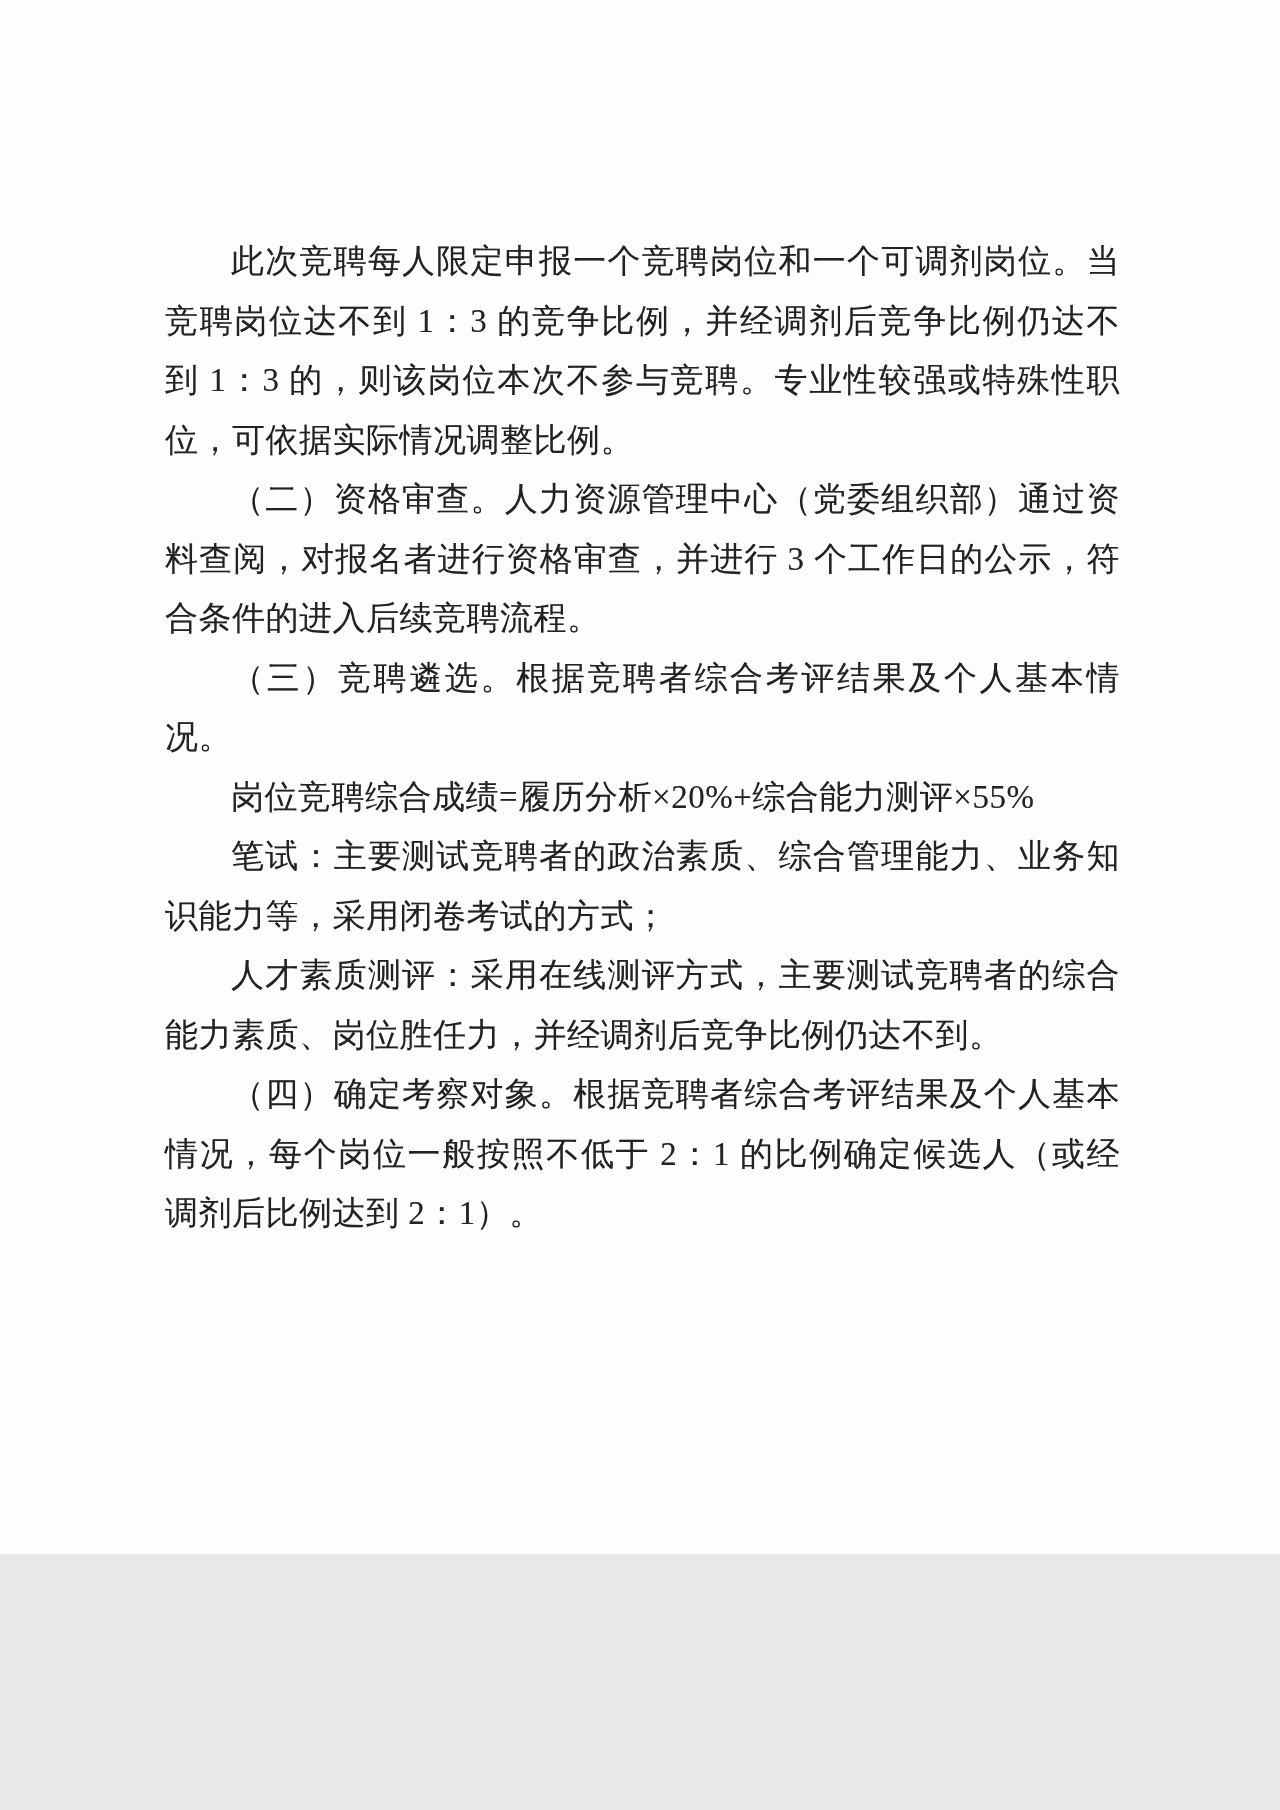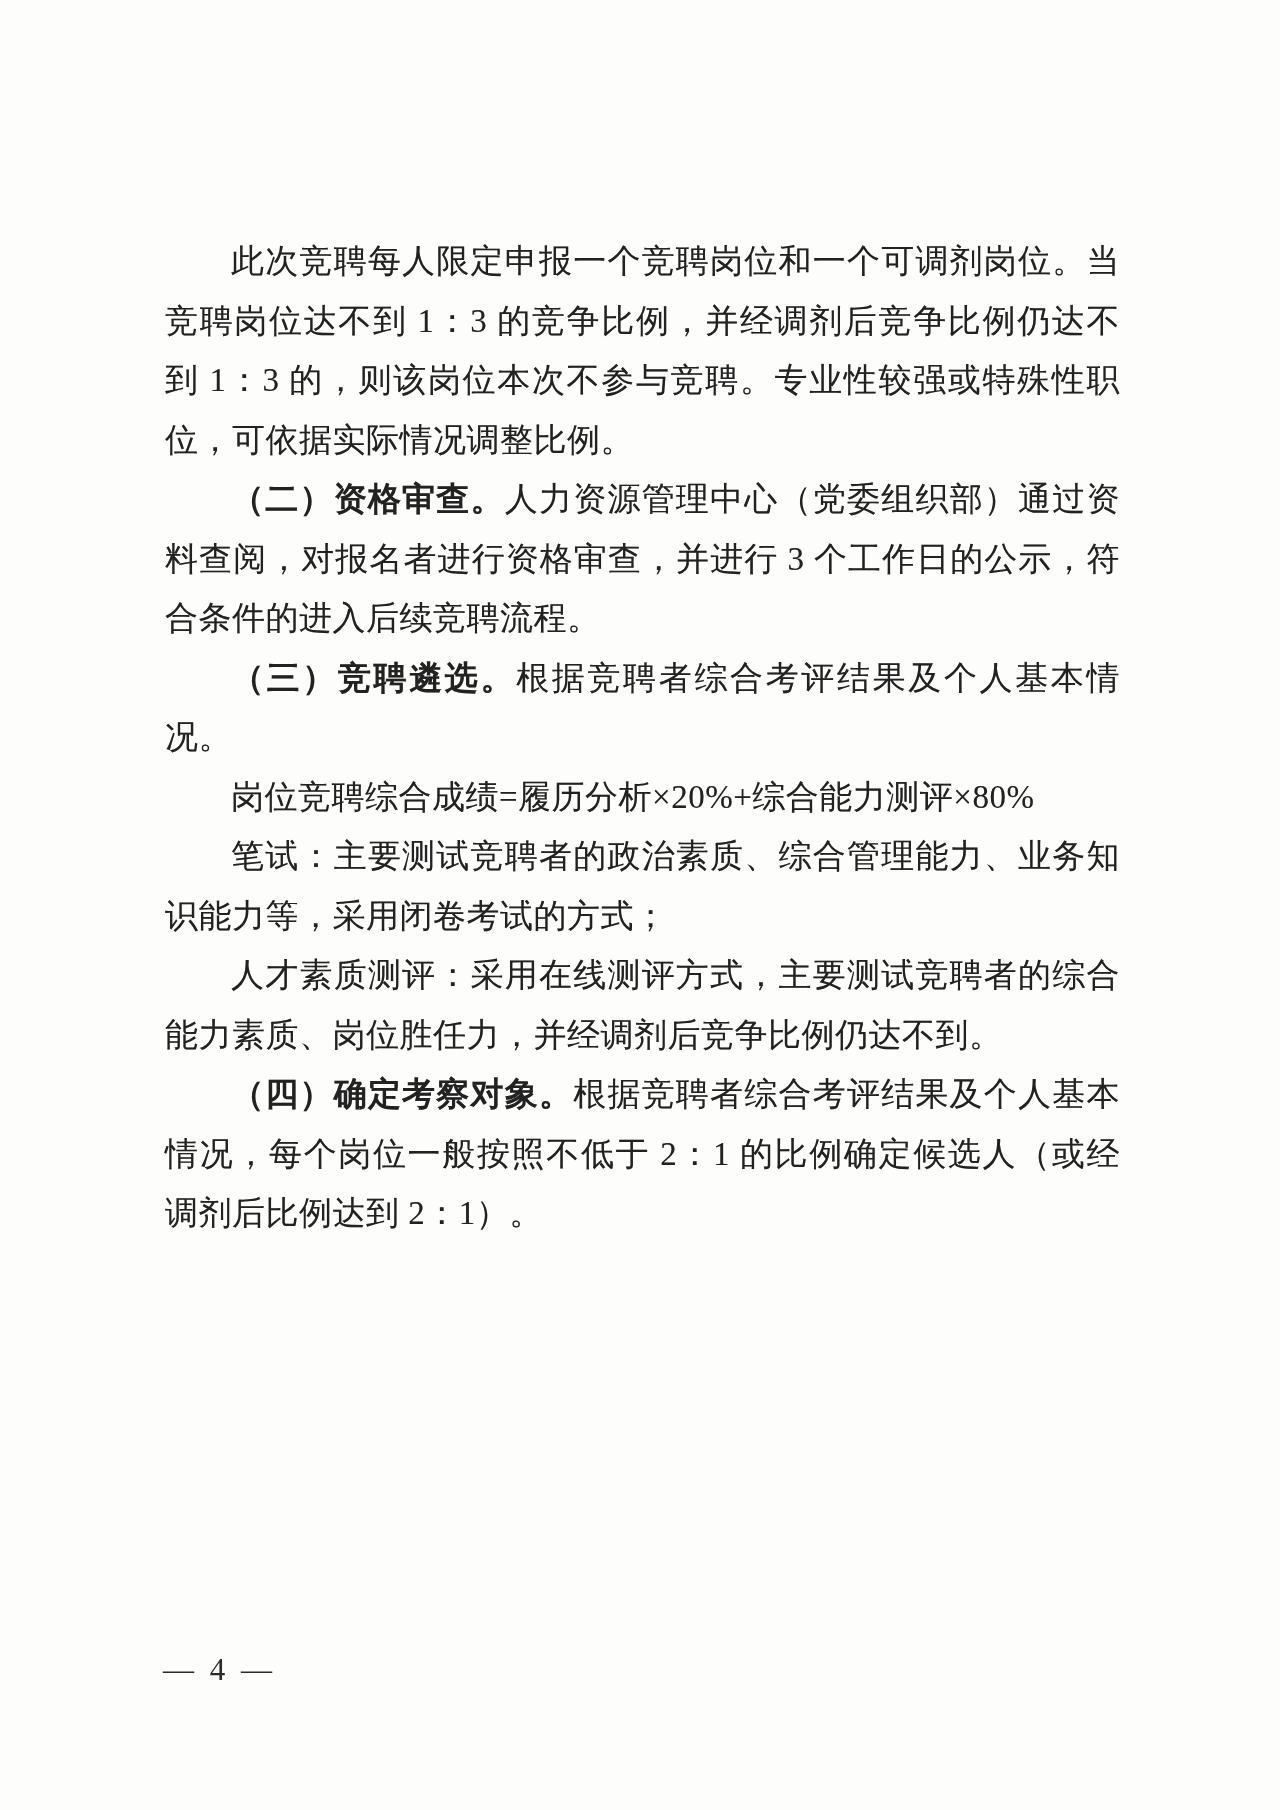--- a/index.html
+++ b/index.html
@@ -3,21 +3,21 @@
 <meta charset="utf-8">
 <style>
   html, body {
     margin: 0;
     padding: 0;
     background: #e8e8e8;
   }
   .page {
     position: relative;
     width: 1280px;
-    height: 1810px;
+    height: 1554px;
     margin: 0 auto;
     background: #fdfdfc;
     overflow: hidden;
     font-family: "Liberation Serif", "DejaVu Serif", serif;
     color: #222222;
   }
   .doc-body {
     position: absolute;
     left: 165px;
     top: 232px;
@@ -29,21 +29,21 @@
     font-size: 33px;
     line-height: 59.5px;
     text-align: justify;
     text-justify: inter-ideograph;
     text-indent: 2em;
     letter-spacing: 0.5px;
     text-shadow: 0 0 0.6px rgba(40,40,40,0.35);
     word-break: break-all;
   }
   .doc-body p span.b {
-    font-weight: bold;
+    font-weight: normal;
   }
   .page-footer {
     position: absolute;
     left: 163px;
     top: 1648px;
     font-size: 31px;
     line-height: 44px;
     letter-spacing: 4px;
     color: #2a2a2a;
   }
@@ -54,21 +54,21 @@
 <div class="page">
 
   <div class="doc-body">
 
     <p><span>此次竞聘每人限定申报一个竞聘岗位和一个可调剂岗位。当竞聘岗位达不到 1：3 的竞争比例，并经调剂后竞争比例仍达不到 1：3 的，则该岗位本次不参与竞聘。专业性较强或特殊性职位，可依据实际情况调整比例。</span></p>
 
     <p><span class="b">（二）资格审查。</span><span>人力资源管理中心（党委组织部）通过资料查阅，对报名者进行资格审查，并进行 3 个工作日的公示，符合条件的进入后续竞聘流程。</span></p>
 
     <p><span class="b">（三）竞聘遴选。</span><span>根据竞聘者综合考评结果及个人基本情况。</span></p>
 
-    <p><span>岗位竞聘综合成绩=履历分析×20%+综合能力测评×80%</span></p>
+    <p><span>岗位竞聘综合成绩=履历分析×20%+综合能力测评×55%</span></p>
 
 
 
     <p><span>笔试：主要测试竞聘者的政治素质、综合管理能力、业务知识能力等，采用闭卷考试的方式；</span></p>
 
 
     <p><span>人才素质测评：采用在线测评方式，主要测试竞聘者的综合能力素质、岗位胜任力，并经调剂后竞争比例仍达不到。</span></p>
 
     <p><span class="b">（四）确定考察对象。</span><span>根据竞聘者综合考评结果及个人基本情况，每个岗位一般按照不低于 2：1 的比例确定候选人（或经调剂后比例达到 2：1）。</span></p>
 

